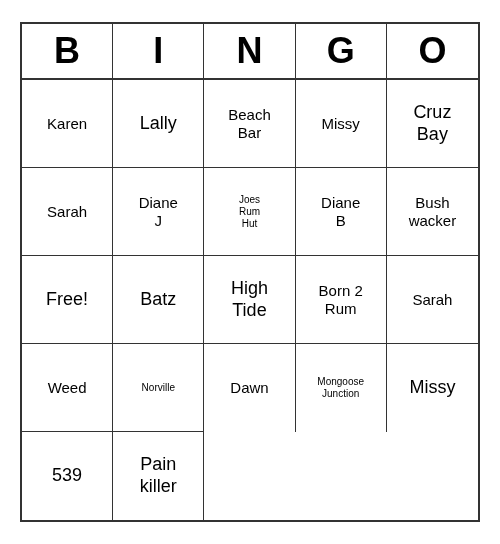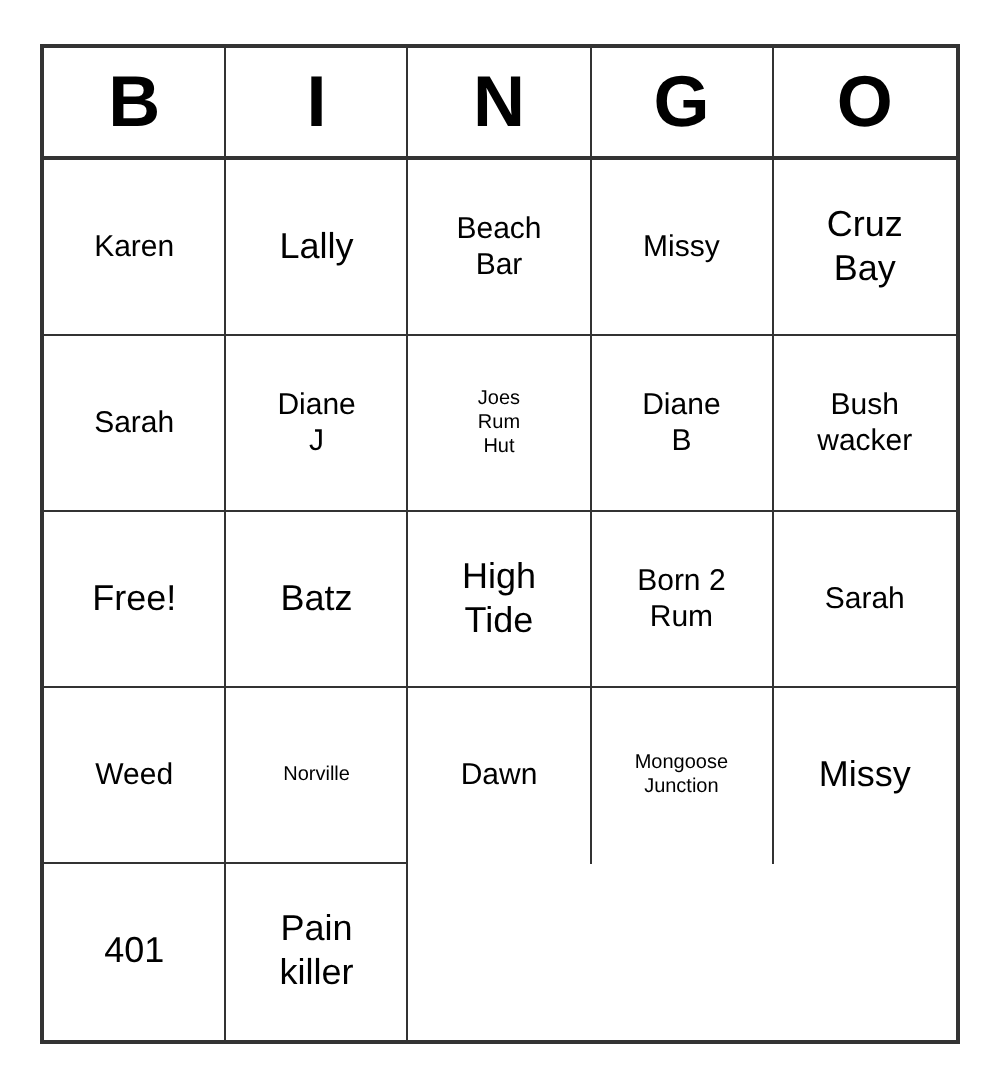--- a/index.html
+++ b/index.html
@@ -139,19 +139,19 @@
       <div class="bingo-cell">
         <span class="cell-text medium">Dawn</span>
       </div>
       <div class="bingo-cell">
         <span class="cell-text small">Mongoose<br>Junction</span>
       </div>
       <div class="bingo-cell">
         <span class="cell-text xlarge">Missy</span>
       </div>
       <div class="bingo-cell">
-        <span class="cell-text large">401</span>
+        <span class="cell-text large">539</span>
       </div>
       <div class="bingo-cell">
         <span class="cell-text xlarge">Pain<br>killer</span>
       </div>
     </div>
 </div>
 
 </body></html>

